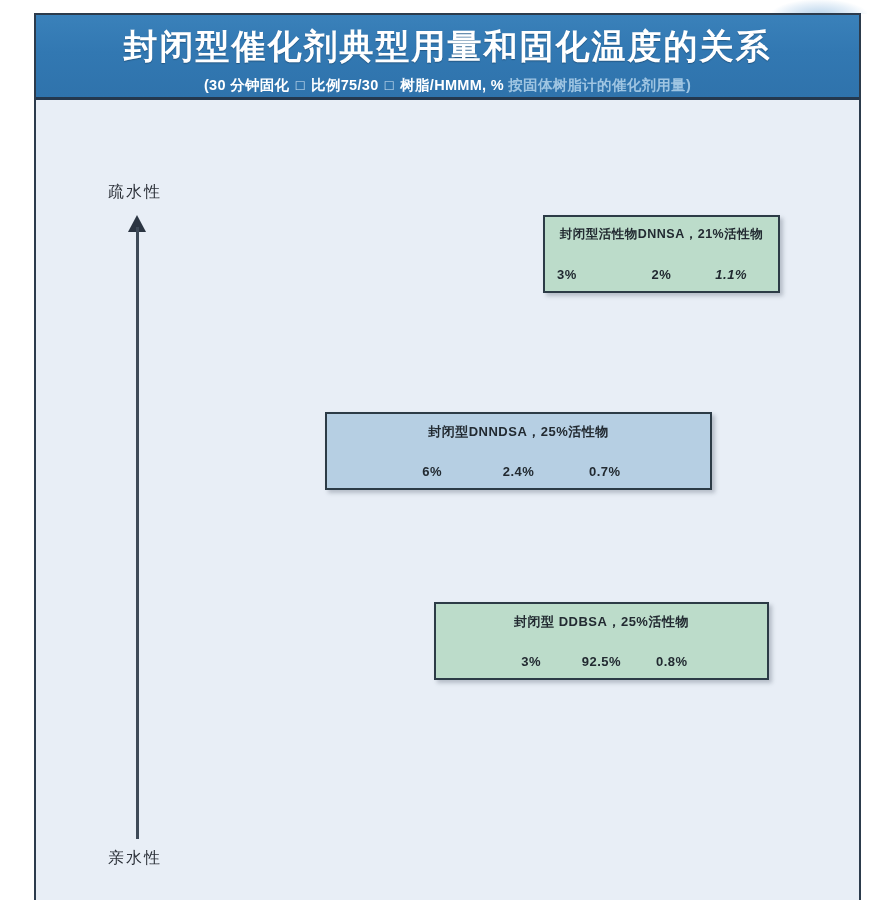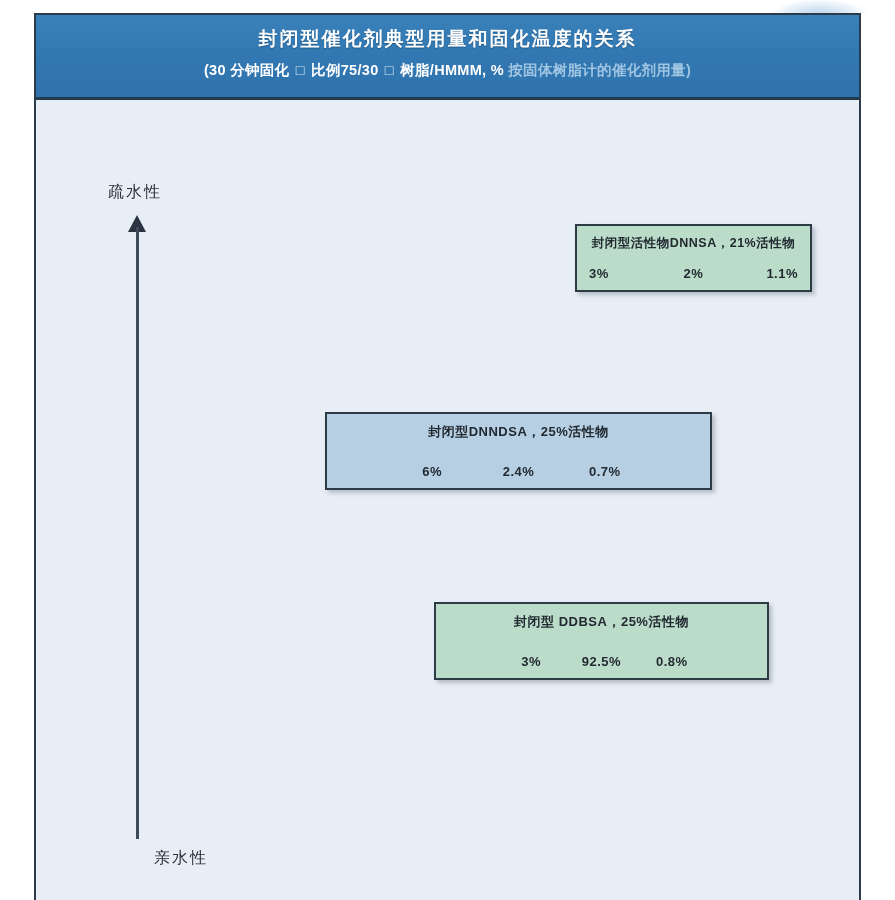--- a/index.html
+++ b/index.html
@@ -31,21 +31,21 @@
   
   .header{
     position:absolute;left:0;top:0;width:100%;height:85px;
     background:linear-gradient(180deg,#3a81ba 0%,#3278b2 45%,#2f73ac 100%);
     border-bottom:3px solid #24384e;
     box-sizing:border-box;
     text-align:center;
   }
   .title{
     color:#ffffff;
-    font-size:19px;
+    font-size:34px;
     font-weight:bold;
     letter-spacing:2px;
     line-height:1;
     margin-top:14px;
     text-shadow:0 1px 1px rgba(20,50,80,.45);
   }
   .subtitle{
     color:#ffffff;
     font-size:14.5px;
     font-weight:bold;
@@ -67,21 +67,21 @@
     border-left:9px solid transparent;
     border-right:9px solid transparent;
     border-bottom:17px solid #2b3542;
   }
   .axis-label{
     position:absolute;
     font-size:16px;font-weight:normal;color:#2b3038;
     letter-spacing:2px;white-space:nowrap;
   }
   .axis-top{ left:72px; top:167px; }
-  .axis-bottom{ left:72px; top:833px;margin-left:46px; }
+  .axis-bottom{ left:72px; top:833px; }
 
   
   .box{
     position:absolute;
     border:2px solid #2c3b46;
     box-sizing:border-box;
     box-shadow:3px 3px 4px rgba(90,100,115,.35);
   }
   .box.green{ background:#bcdcca; }
   .box.blue{  background:#b6cfe3; }
@@ -96,21 +96,21 @@
     position:absolute;left:0;right:0;bottom:9px;
     display:flex;
     font-size:13px;font-weight:bold;color:#222a31;
     letter-spacing:.5px;
   }
   .box-values span{ flex:1 1 0; text-align:center; }
 
   
   #box-dnnsa .box-values{ padding:0 12px; }
   #box-dnnsa .box-values span:nth-child(1){ text-align:left; }
-  #box-dnnsa .box-values span:nth-child(3){ text-align:right; }
+  #box-dnnsa .box-values span:nth-child(3){ text-align:center;font-style:italic; }
 
   #box-dnndsa .box-values{ padding:0 62px; }
   #box-ddbsa  .box-values{ padding:0 60px; }
   #box-ptsa   .box-values{ padding:0 80px; }
 
   #box-dnnsa .box-title{ font-size:12.5px; }
 </style>
 </head>
 <body>
 
@@ -128,21 +128,21 @@
       <span>树脂/HMMM, %</span>
       <span class="dim">按固体树脂计的催化剂用量)</span>
     </div>
   </div>
 
   <div class="axis-head"></div>
   <div class="axis-line"></div>
   <div class="axis-label axis-top">疏水性</div>
   <div class="axis-label axis-bottom">亲水性</div>
 
-  <div class="box green" id="box-dnnsa" style="left:507px;top:209px;width:237px;height:68px;margin-left:32px;">
+  <div class="box green" id="box-dnnsa" style="left:507px;top:200px;width:237px;height:78px;">
     <div class="box-title">封闭型活性物DNNSA，21%活性物</div>
     <div class="box-values">
       <span>3%</span>
       <span>2%</span>
       <span>1.1%</span>
     </div>
   </div>
 
   <div class="box blue" id="box-dnndsa" style="left:289px;top:397px;width:387px;height:78px;">
     <div class="box-title">封闭型DNNDSA，25%活性物</div>

